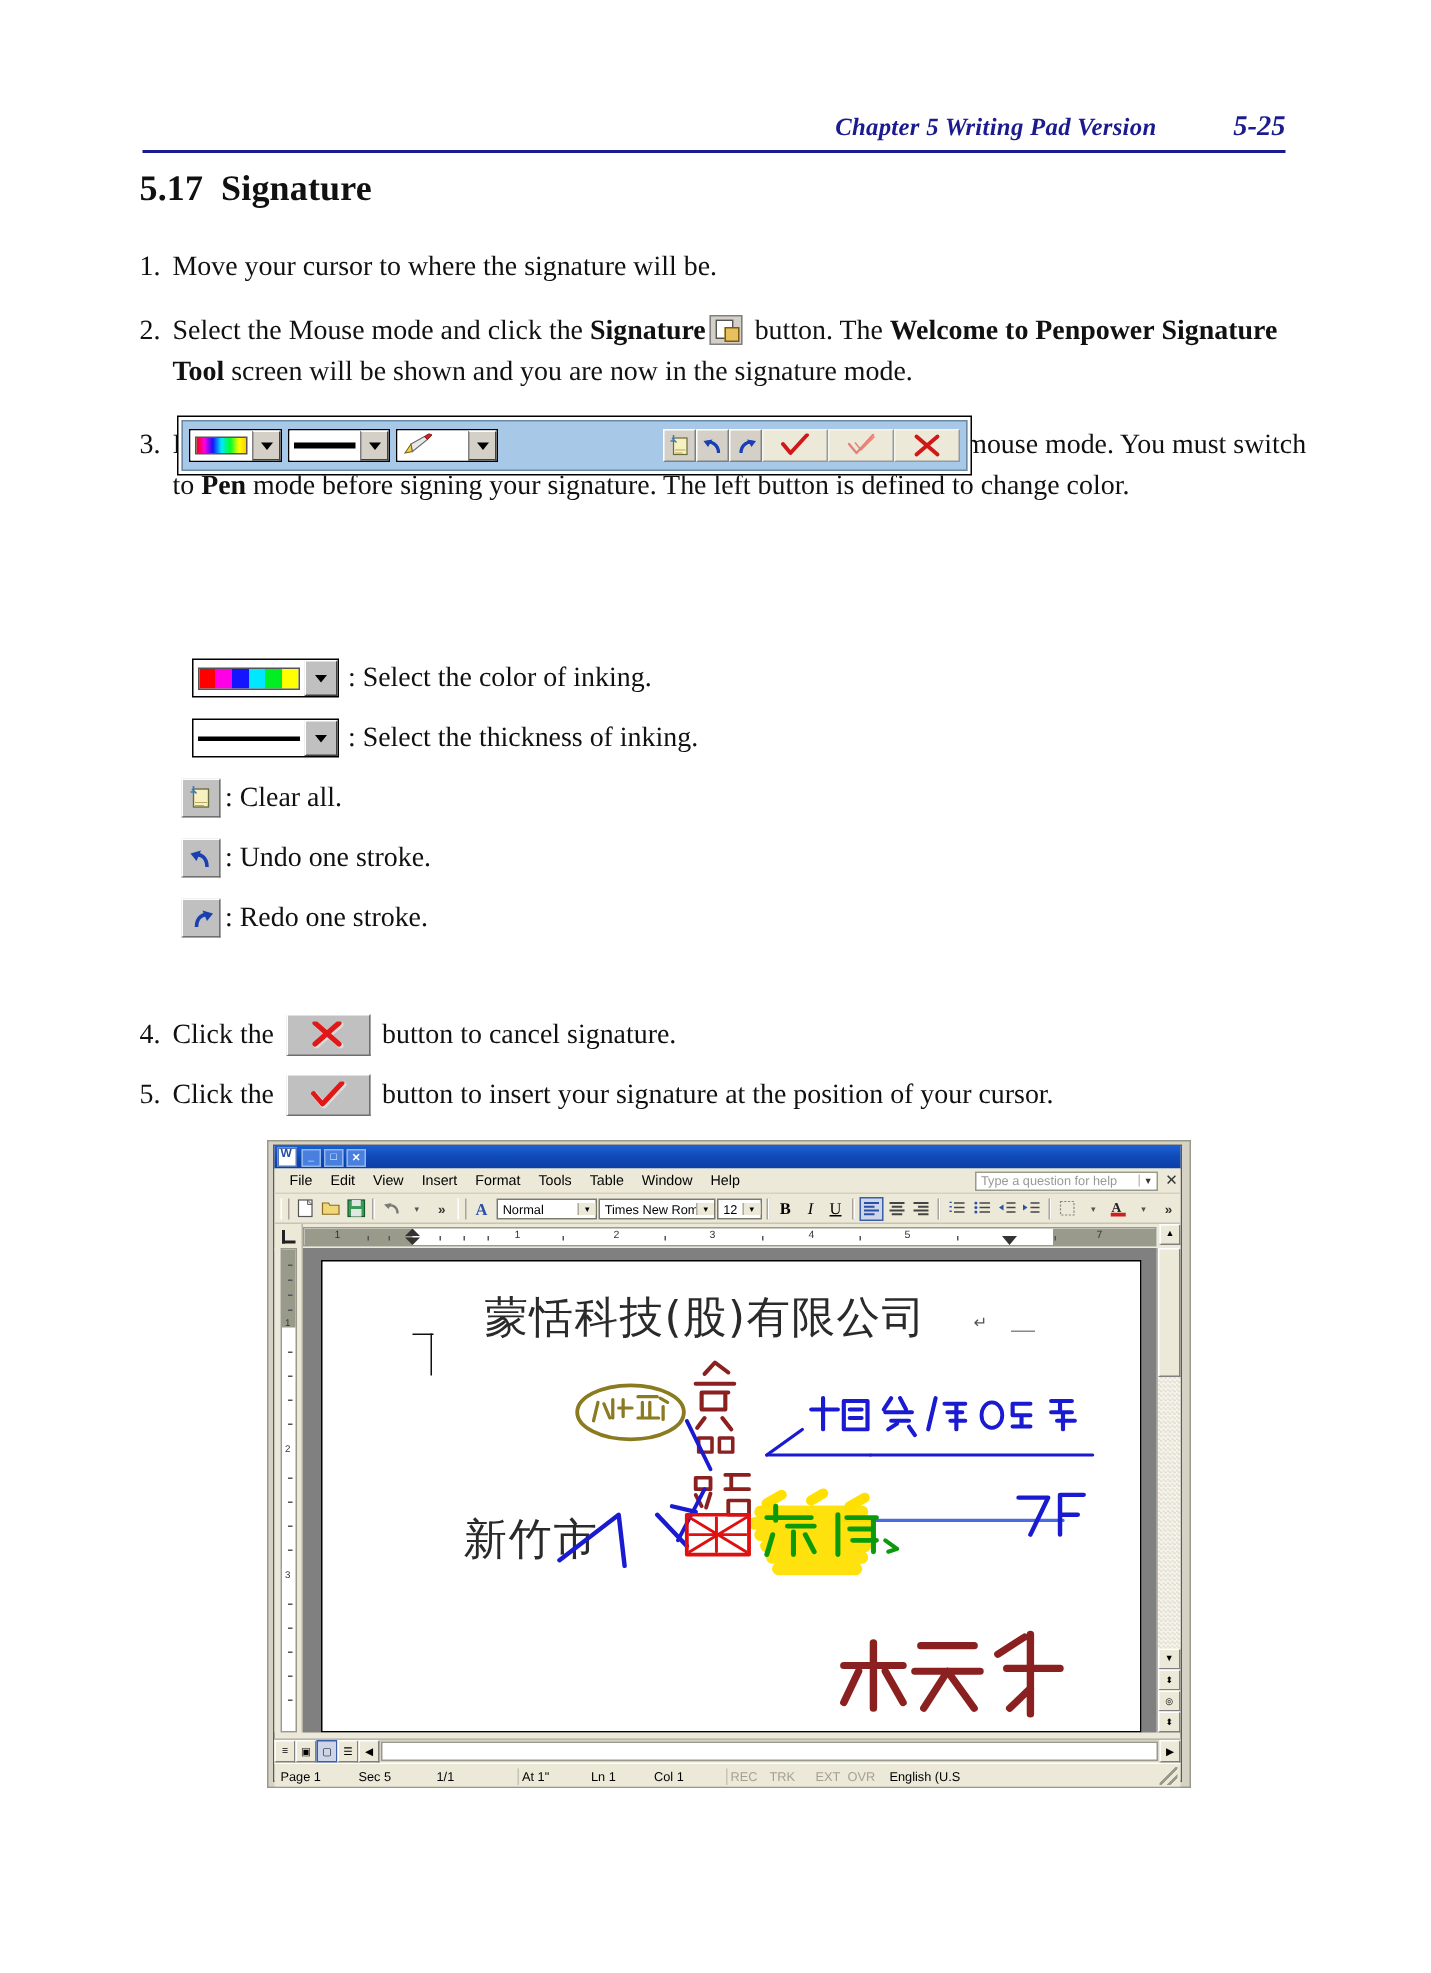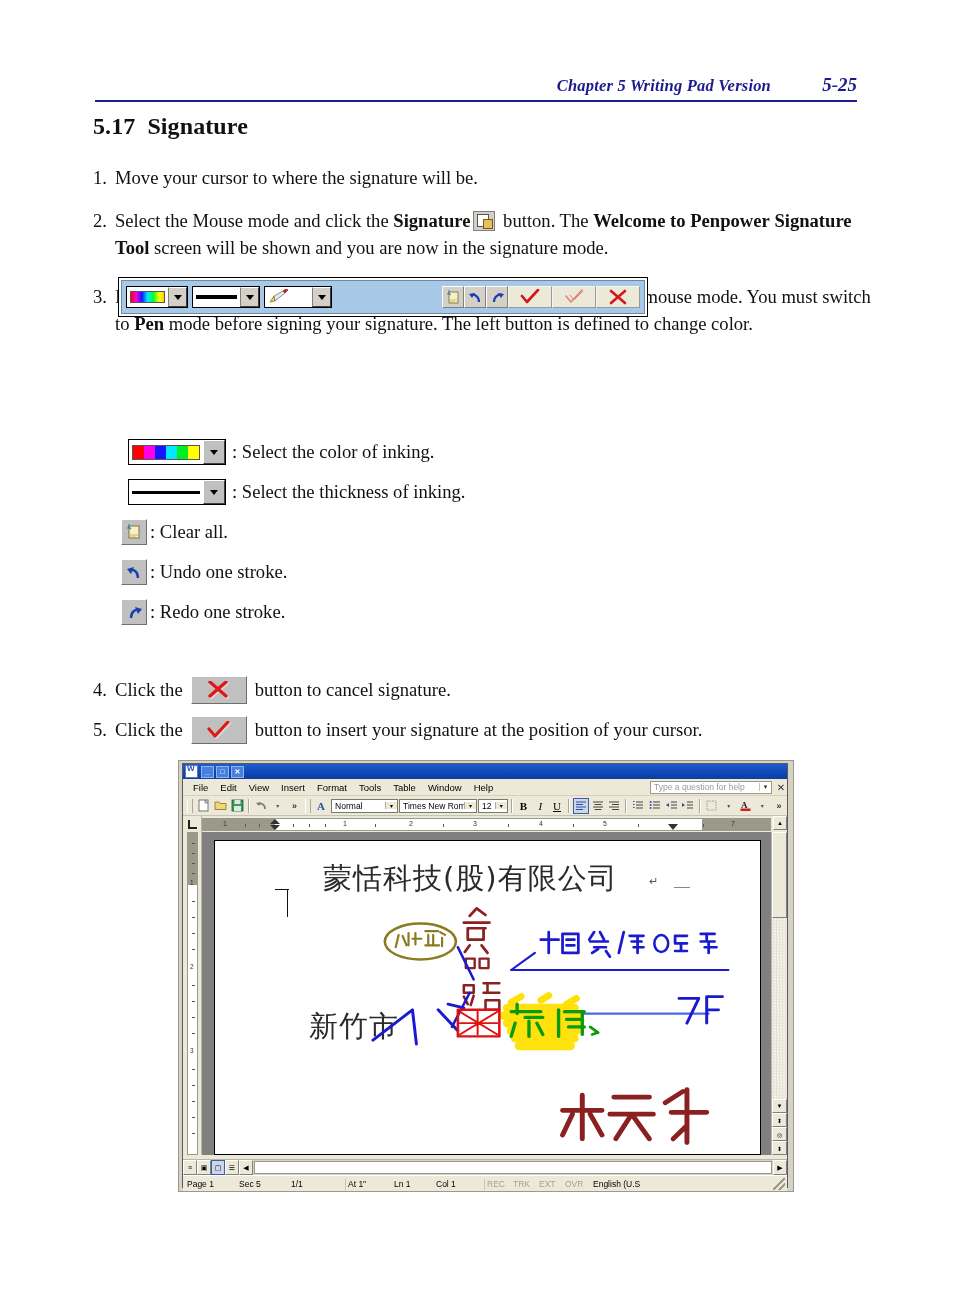--- a/index.html
+++ b/index.html
@@ -923,21 +923,21 @@
         <span class="st" style="width:52px;">Page 1</span>
         <span class="st" style="width:52px;">Sec 5</span>
         <span class="st" style="width:52px;">1/1</span>
         <div class="st-sep"></div>
         <span class="st" style="width:46px;">At 1"</span>
         <span class="st" style="width:42px;">Ln 1</span>
         <span class="st" style="width:46px;">Col 1</span>
         <div class="st-sep"></div>
         <span class="st dim" style="width:26px;">REC</span>
         <span class="st dim" style="width:26px;">TRK</span>
-        <span class="st dim" style="width:26px;">EXT</span>
+        <span class="st dim" style="width:26px;text-align:center;">EXT</span>
         <span class="st dim" style="width:28px;">OVR</span>
         <span class="st">English (U.S</span>
         <div class="w-grip-corner"></div>
       </div>
     </div>
 
   </div>
 </div>
 
 </body></html>

